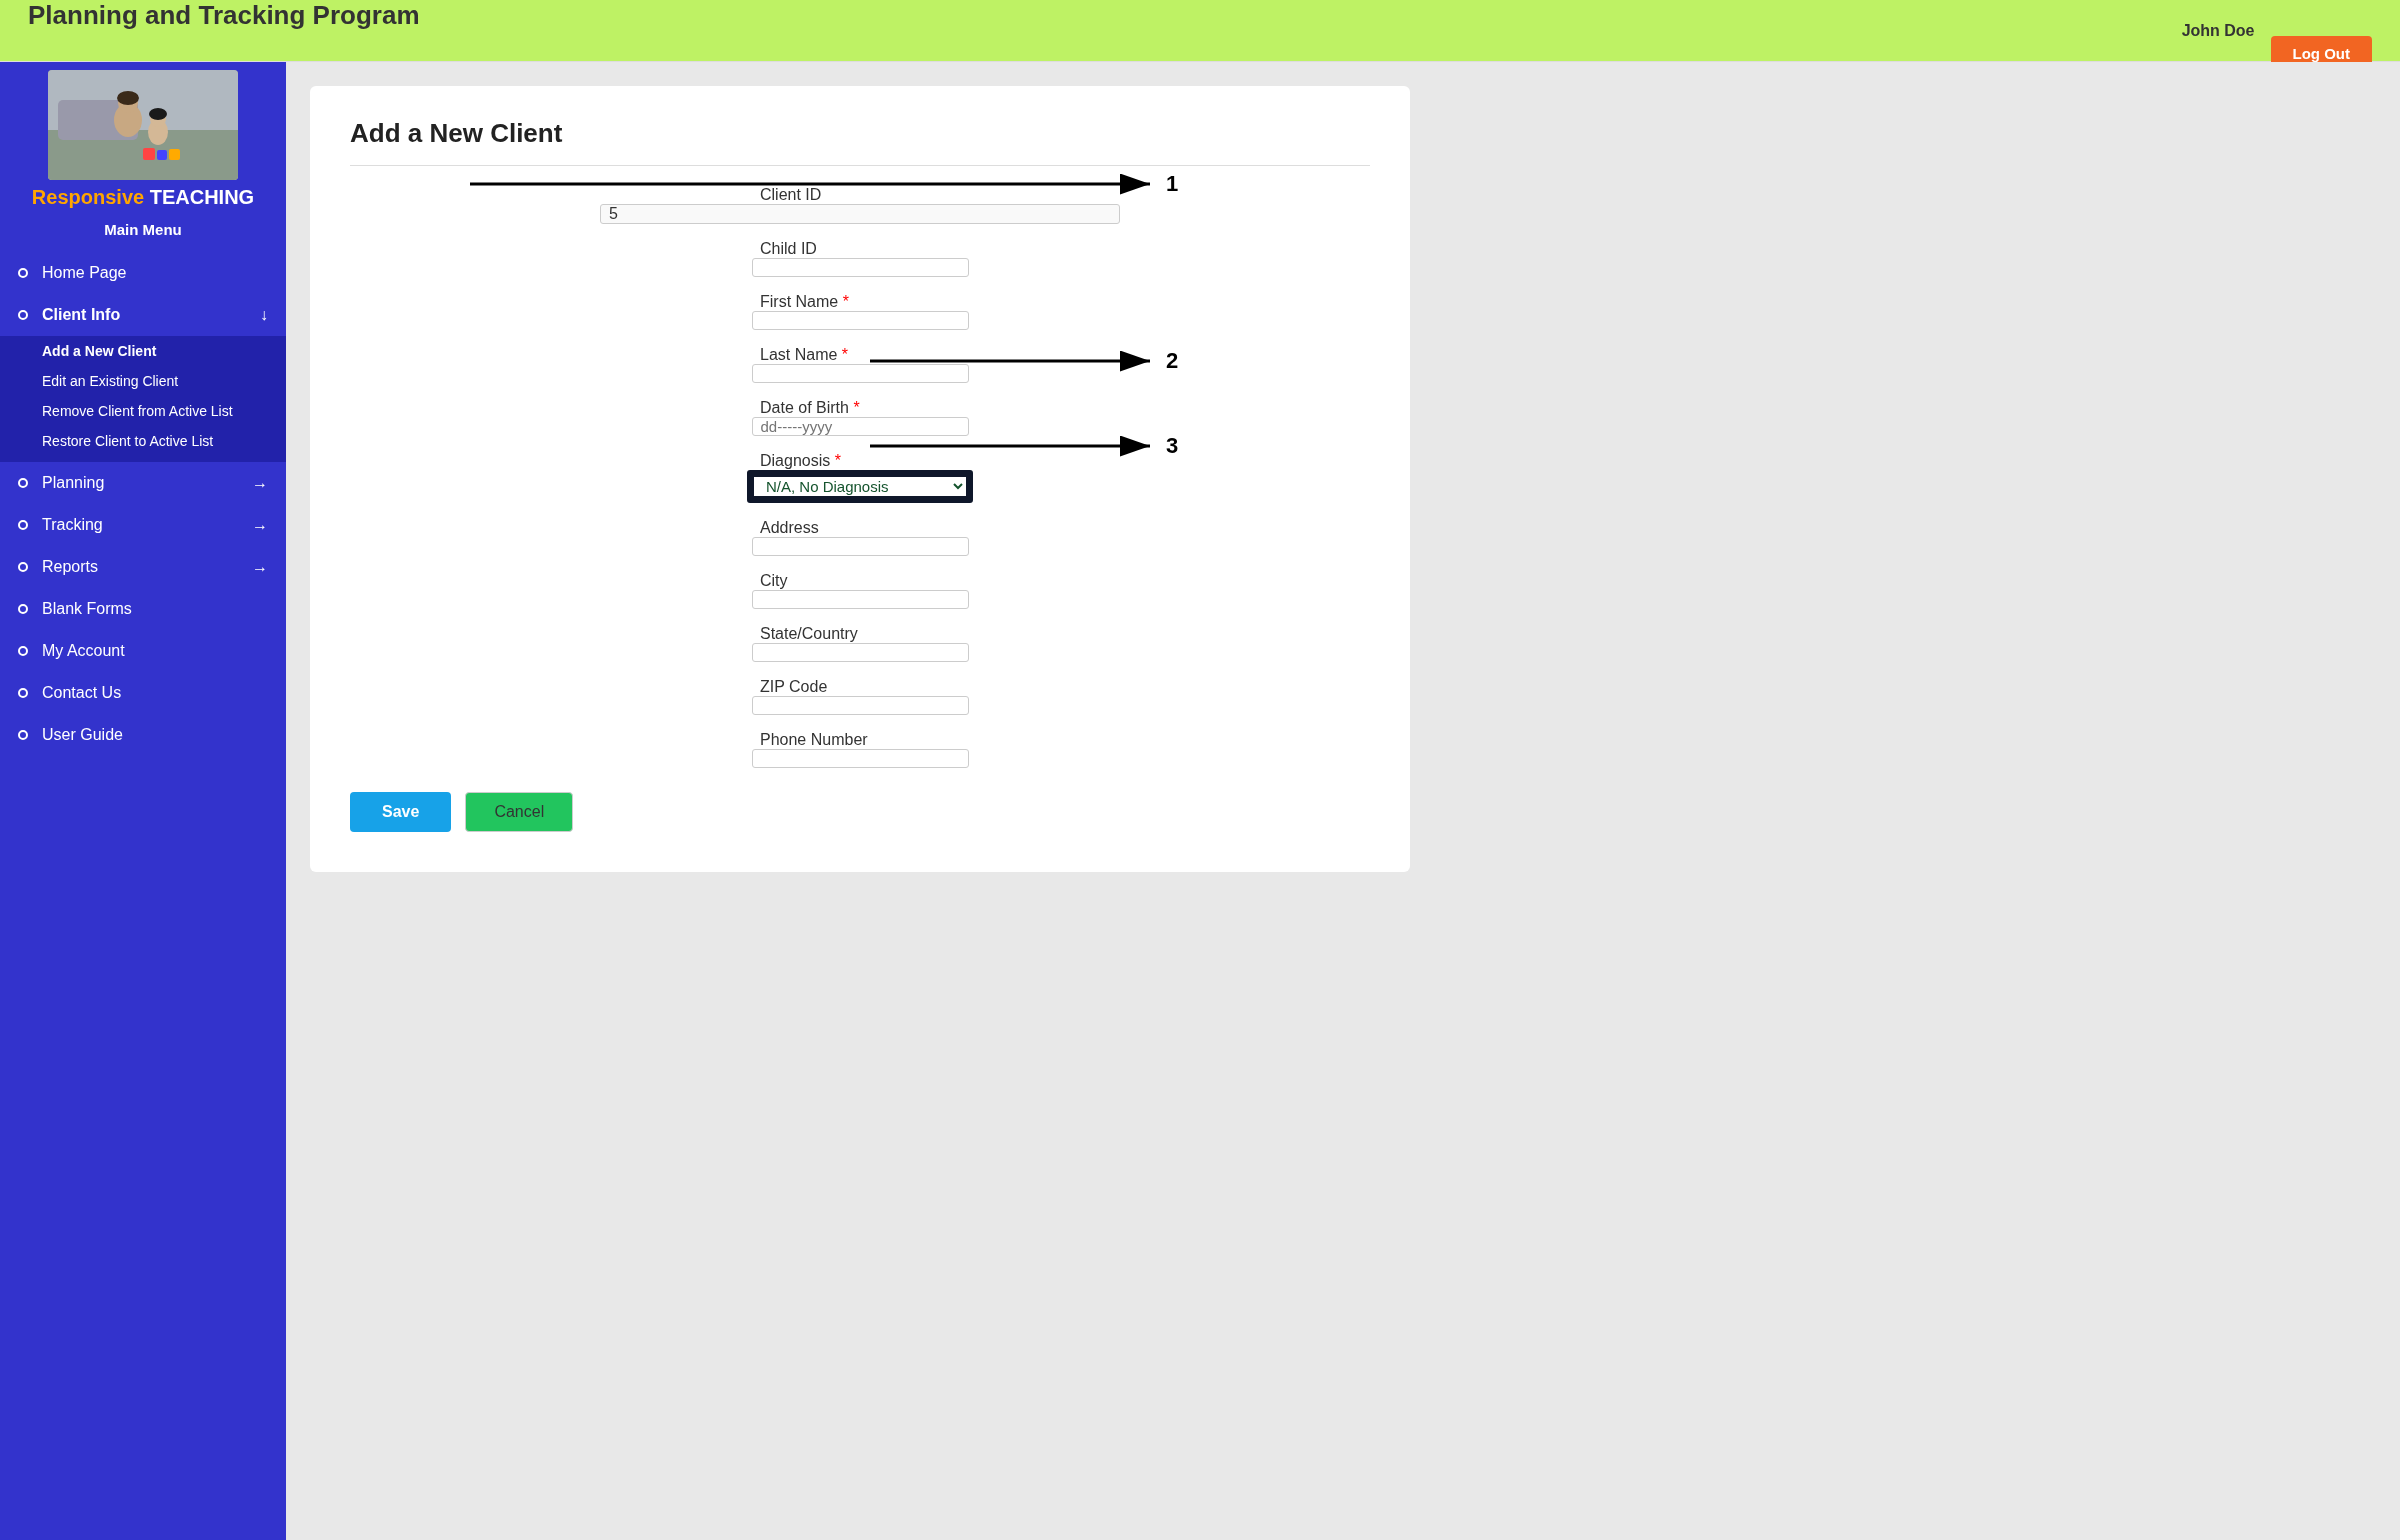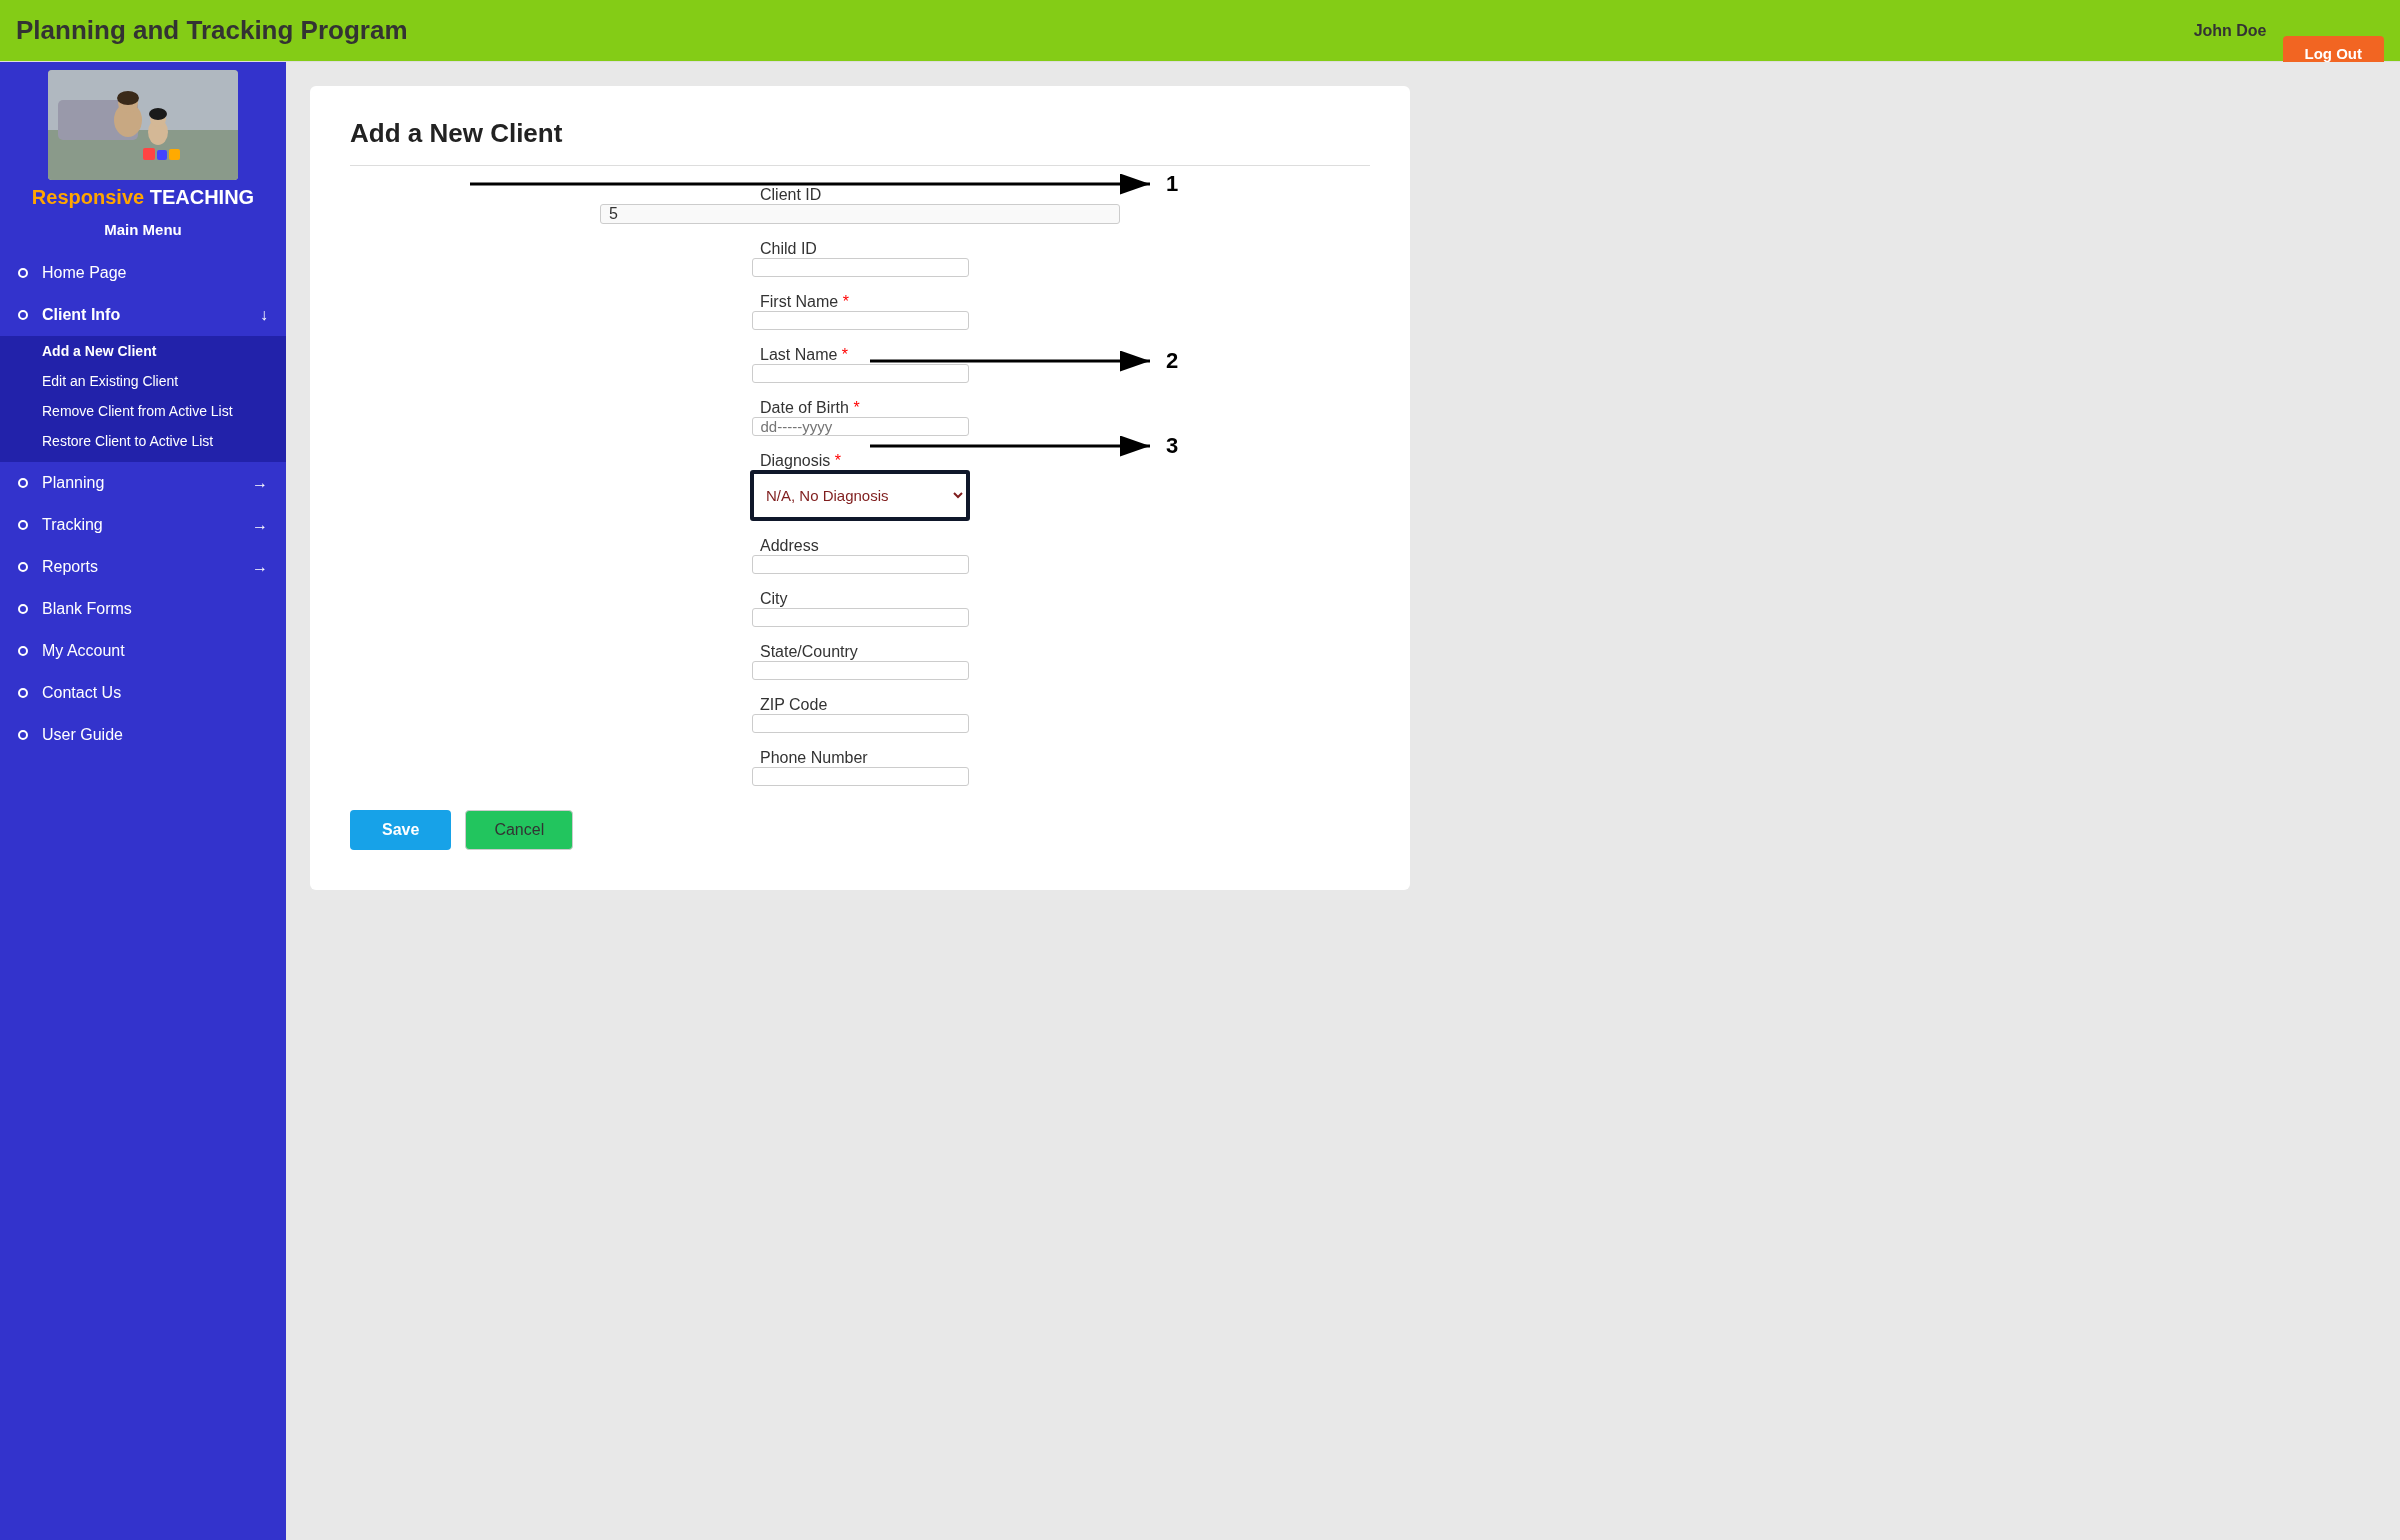--- a/index.html
+++ b/index.html
@@ -1,24 +1,23 @@
 <!DOCTYPE html>
 <html><head>
   <meta charset="utf-8">
   <style>
     * { box-sizing: border-box; margin: 0; padding: 0; }
     body { font-family: Arial, sans-serif; background: #e8e8e8; min-height: 100vh; display: flex; flex-direction: column; }
 
     
     .header {
       display: flex;
-      align-items: center;
       justify-content: space-between;
-      background: #84cc16;
-      padding: 0 16px;
+      background: #bef264;
+      padding: 0 28px;
       height: 62px;
       border-bottom: 1px solid #ddd;
       flex-shrink: 0;
     }
     .header-title {
       font-size: 26px;
       font-weight: bold;
       color: #333;
     }
     .header-right {
@@ -179,25 +178,25 @@
       padding: 0 8px;
       font-size: 15px;
       color: #333;
       background: #fff;
     }
 
     .form-select {
       flex: 1;
       max-width: 520px;
       height: 36px;
-      border: 4px solid #0f172a;
+      border: 7px solid #0f172a;
       border-radius: 3px;
-      padding: 12px 8px;
+      padding: 0 8px;
       font-size: 15px;
-      color: #7f1d1d;
+      color: #14532d;
       background: #fff;
       appearance: auto;
     }
 
     .form-buttons {
       display: flex;
       gap: 14px;
       margin-top: 24px;
     }
     .save-btn {

